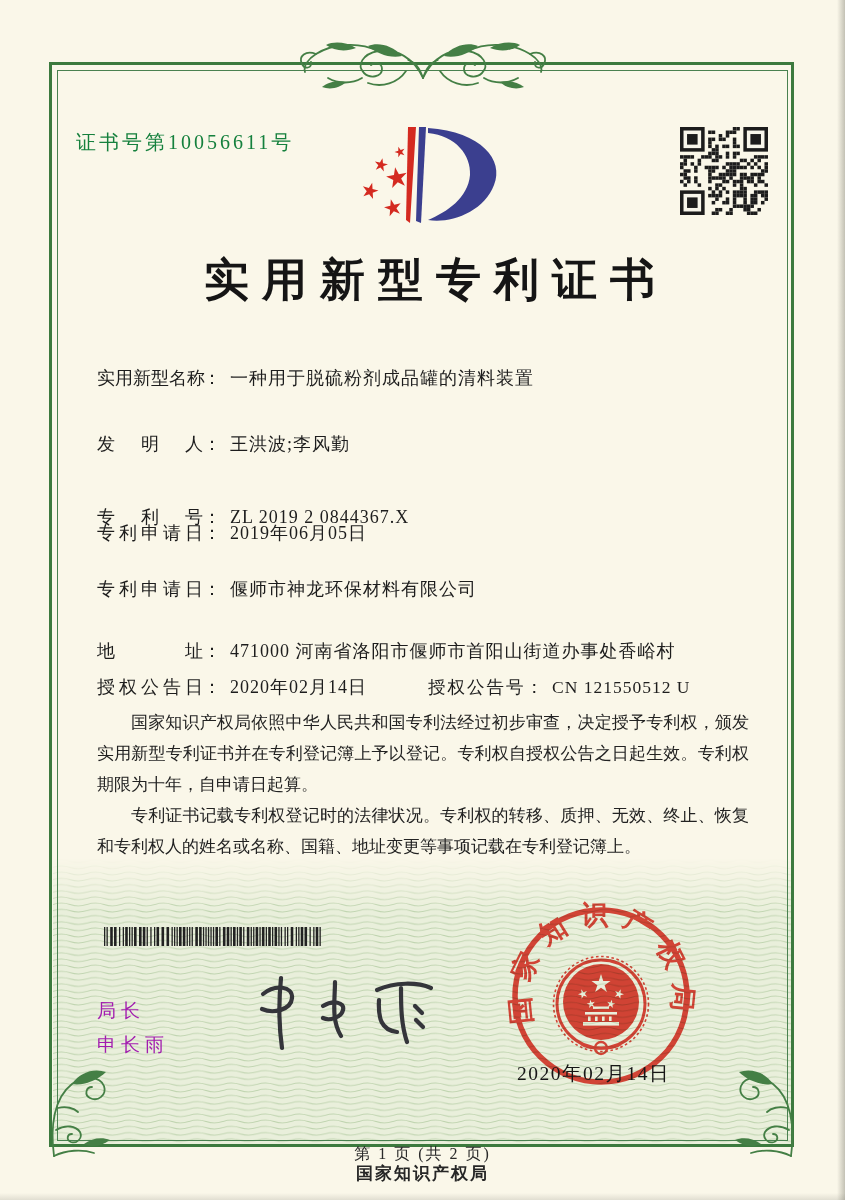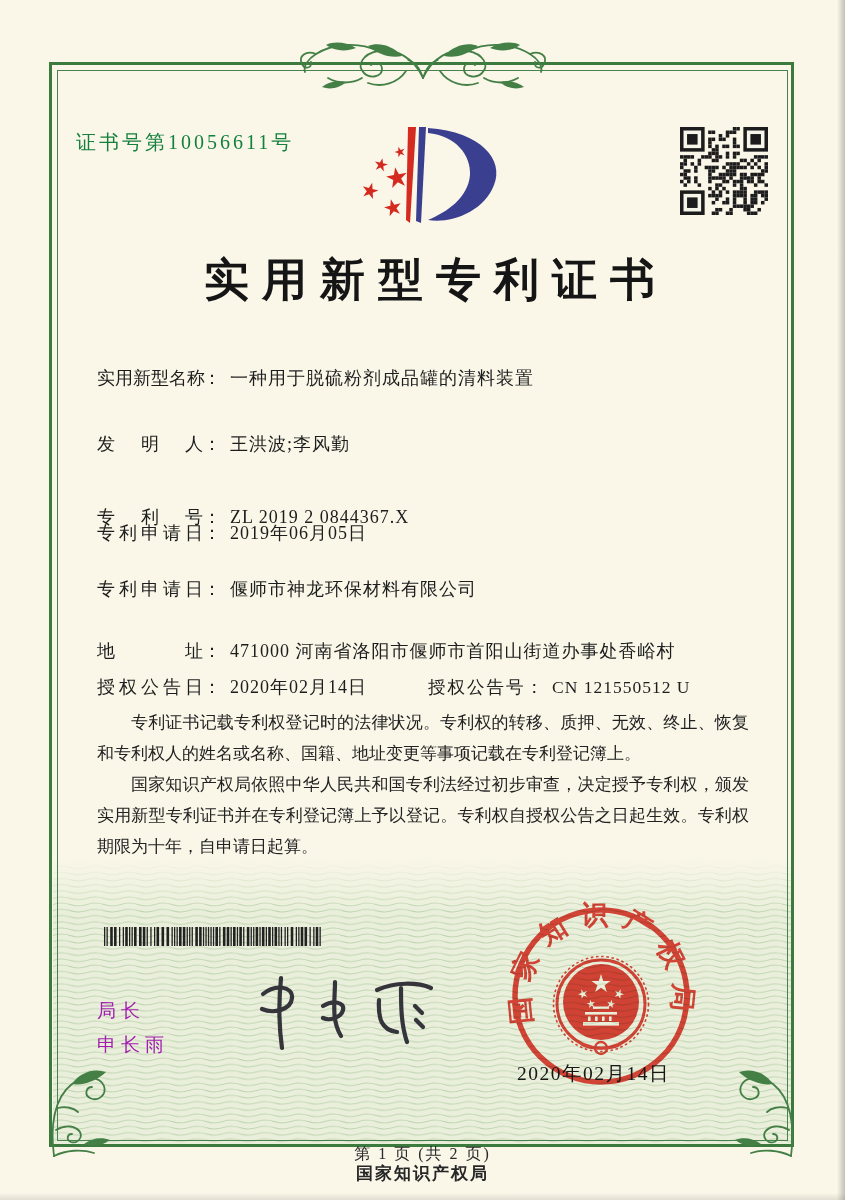--- a/index.html
+++ b/index.html
@@ -348,22 +348,22 @@
   <span class="flabel">地址</span><span class="fcolon">：</span><span class="fval">471000 河南省洛阳市偃师市首阳山街道办事处香峪村</span>
 </div>
 <div class="abs frow z3" style="top:675px;">
   <span class="flabel">授权公告日</span><span class="fcolon">：</span><span class="fval">2020年02月14日</span>
 </div>
 <div class="abs frow2 z3" style="top:675px;">
   <span class="flabel2">授权公告号</span><span class="fcolon">：</span><span class="fval">CN 121550512 U</span>
 </div>
 
 <div class="abs paras z3">
+  <p>国家知识产权局依照中华人民共和国专利法经过初步审查，决定授予专利权，颁发实用新型专利证书并在专利登记簿上予以登记。专利权自授权公告之日起生效。专利权期限为十年，自申请日起算。</p>
   <p>专利证书记载专利权登记时的法律状况。专利权的转移、质押、无效、终止、恢复和专利权人的姓名或名称、国籍、地址变更等事项记载在专利登记簿上。</p>
-  <p>国家知识产权局依照中华人民共和国专利法经过初步审查，决定授予专利权，颁发实用新型专利证书并在专利登记簿上予以登记。专利权自授权公告之日起生效。专利权期限为十年，自申请日起算。</p>
 </div>
 
 <svg class="abs z4" style="left:104px;top:927px;" width="219" height="19" viewBox="0 0 219 19">
     <rect x="0" y="0" width="1.3" height="19" fill="#222"></rect>
     <rect x="2.5" y="0" width="1.3" height="19" fill="#222"></rect>
     <rect x="6.199999999999999" y="0" width="2.6" height="19" fill="#222"></rect>
     <rect x="9.999999999999998" y="0" width="2.6" height="19" fill="#222"></rect>
     <rect x="14.999999999999998" y="0" width="1.3" height="19" fill="#222"></rect>
     <rect x="18.699999999999996" y="0" width="1.3" height="19" fill="#222"></rect>
     <rect x="21.199999999999996" y="0" width="2.6" height="19" fill="#222"></rect>

